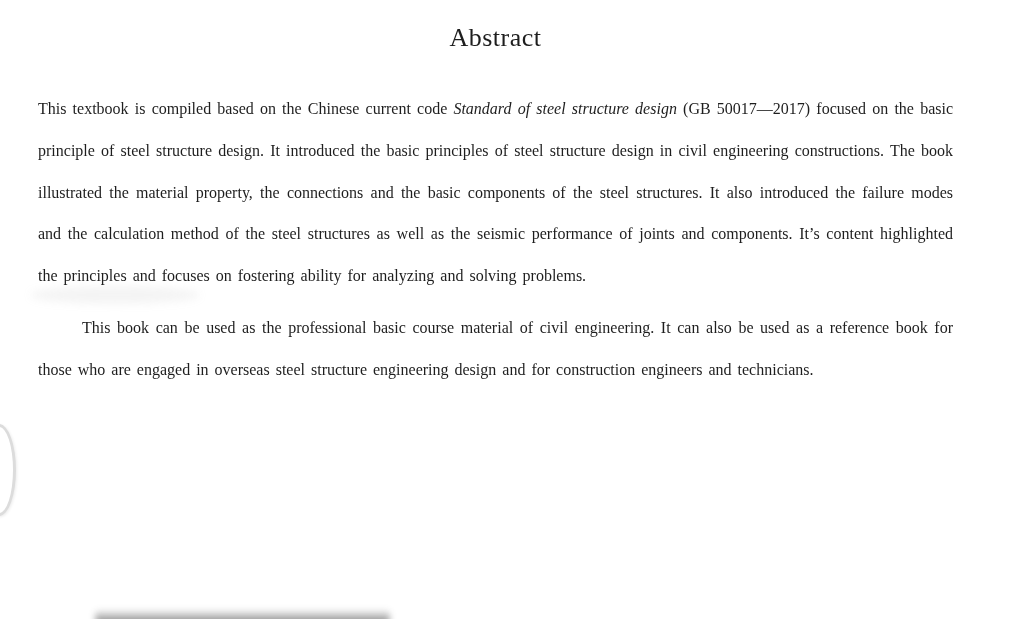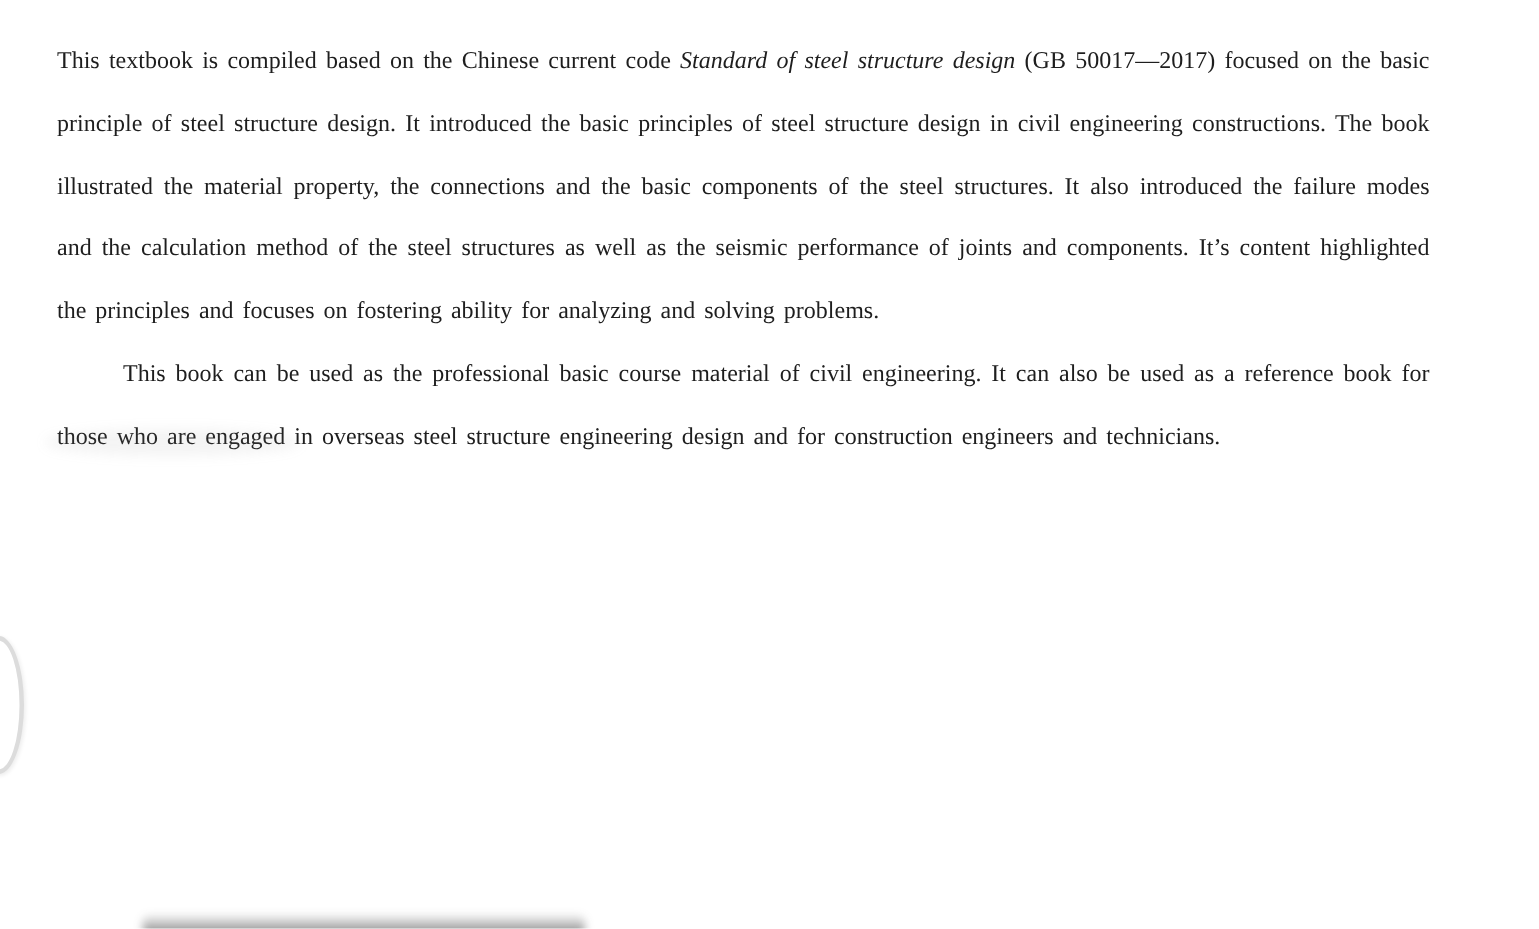--- a/index.html
+++ b/index.html
@@ -39,20 +39,21 @@
   .para {
     font-size: 16px;
     line-height: 41.8px;
     text-align: justify;
     text-justify: inter-word;
     word-spacing: 2px;
   }
 
   .para.indent {
     text-indent: 44px;
+    margin-top: 10px;
   }
 
   .italic {
     font-style: italic;
   }
 
   
   .artifact-left-ring {
     position: absolute;
     left: -18px;
@@ -84,20 +85,21 @@
     height: 16px;
     background: linear-gradient(to top, rgba(45,45,45,0.65), rgba(45,45,45,0));
     filter: blur(3px);
     border-radius: 6px;
   }
 </style>
 </head>
 <body>
 
 <div class="page">
+  <h1 class="title">Abstract</h1>
 
   <div class="body-text" id="abstract-body">
       <p class="para"><span>This textbook is compiled based on the Chinese current code </span><span class="italic">Standard of steel structure design</span><span> (GB 50017—2017) focused on the basic principle of steel structure design. It introduced the basic principles of steel structure design  in civil engineering constructions. The book illustrated the material property, the connections and the basic components of the steel structures. It also introduced the failure modes and the calculation method of the steel structures as well as the seismic performance of joints and components. It’s content highlighted the principles and focuses on fostering ability for analyzing and solving problems.</span></p>
       <p class="para indent"><span>This book can be used as the professional basic course material of civil engineering. It can also be used as a reference book for those who are engaged in overseas steel structure engineering design and for construction engineers and technicians.</span></p>
     </div>
 
   <div class="artifact-left-ring"></div>
 
   <div class="artifact-left-smudge"></div>
 

